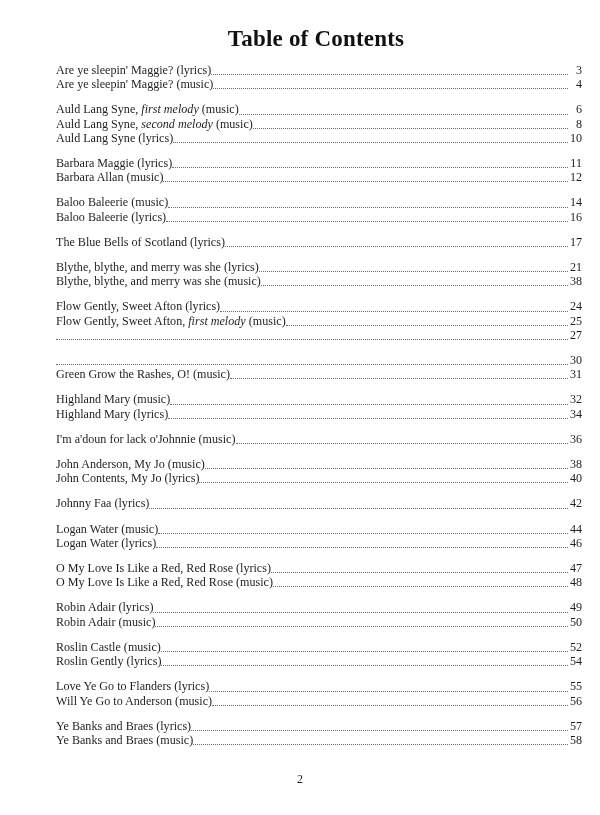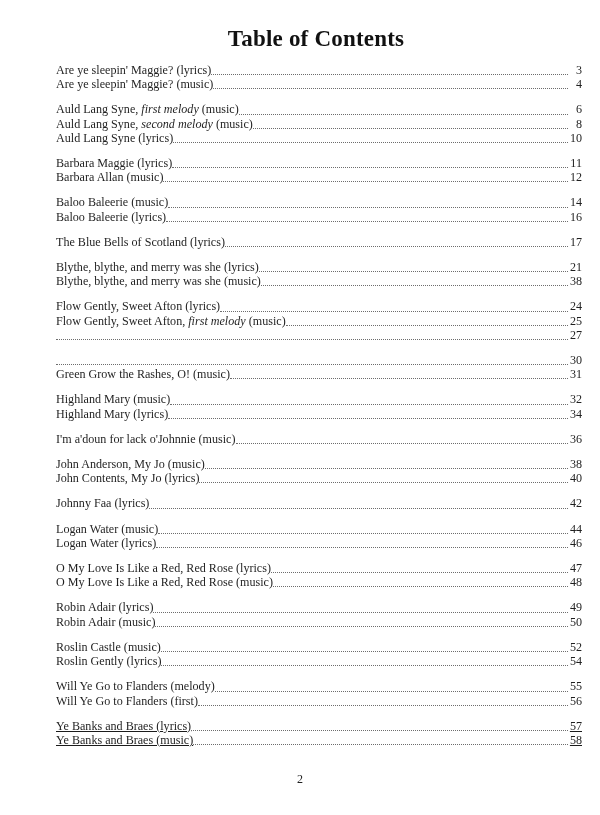--- a/index.html
+++ b/index.html
@@ -36,21 +36,20 @@
     position: absolute;
     top: 63px;
     left: 56px;
     width: 526px;
   }
   .toc-group {
     margin-bottom: 11px;
   }
   .toc-group:last-child {
     margin-bottom: 0;
-    text-decoration: underline;
   }
   .toc-entry {
     display: flex;
     align-items: baseline;
     font-size: 12.1px;
     line-height: 14.2px;
     white-space: nowrap;
     color: #1f1f1f;
   }
   .entry-label {
@@ -279,26 +278,26 @@
           <span class="entry-page">52</span>
         </div>
         <div class="toc-entry">
           <span class="entry-label">Roslin Gently (lyrics)</span>
           <span class="entry-leader"></span>
           <span class="entry-page">54</span>
         </div>
       </div>
       <div class="toc-group">
         <div class="toc-entry">
-          <span class="entry-label">Will Ye Go to Flanders (melody)</span>
+          <span class="entry-label">Love Ye Go to Flanders (lyrics)</span>
           <span class="entry-leader"></span>
           <span class="entry-page">55</span>
         </div>
         <div class="toc-entry">
-          <span class="entry-label">Will Ye Go to Flanders (first)</span>
+          <span class="entry-label">Will Ye Go to Anderson (music)</span>
           <span class="entry-leader"></span>
           <span class="entry-page">56</span>
         </div>
       </div>
       <div class="toc-group">
         <div class="toc-entry">
           <span class="entry-label">Ye Banks and Braes (lyrics)</span>
           <span class="entry-leader"></span>
           <span class="entry-page">57</span>
         </div>

